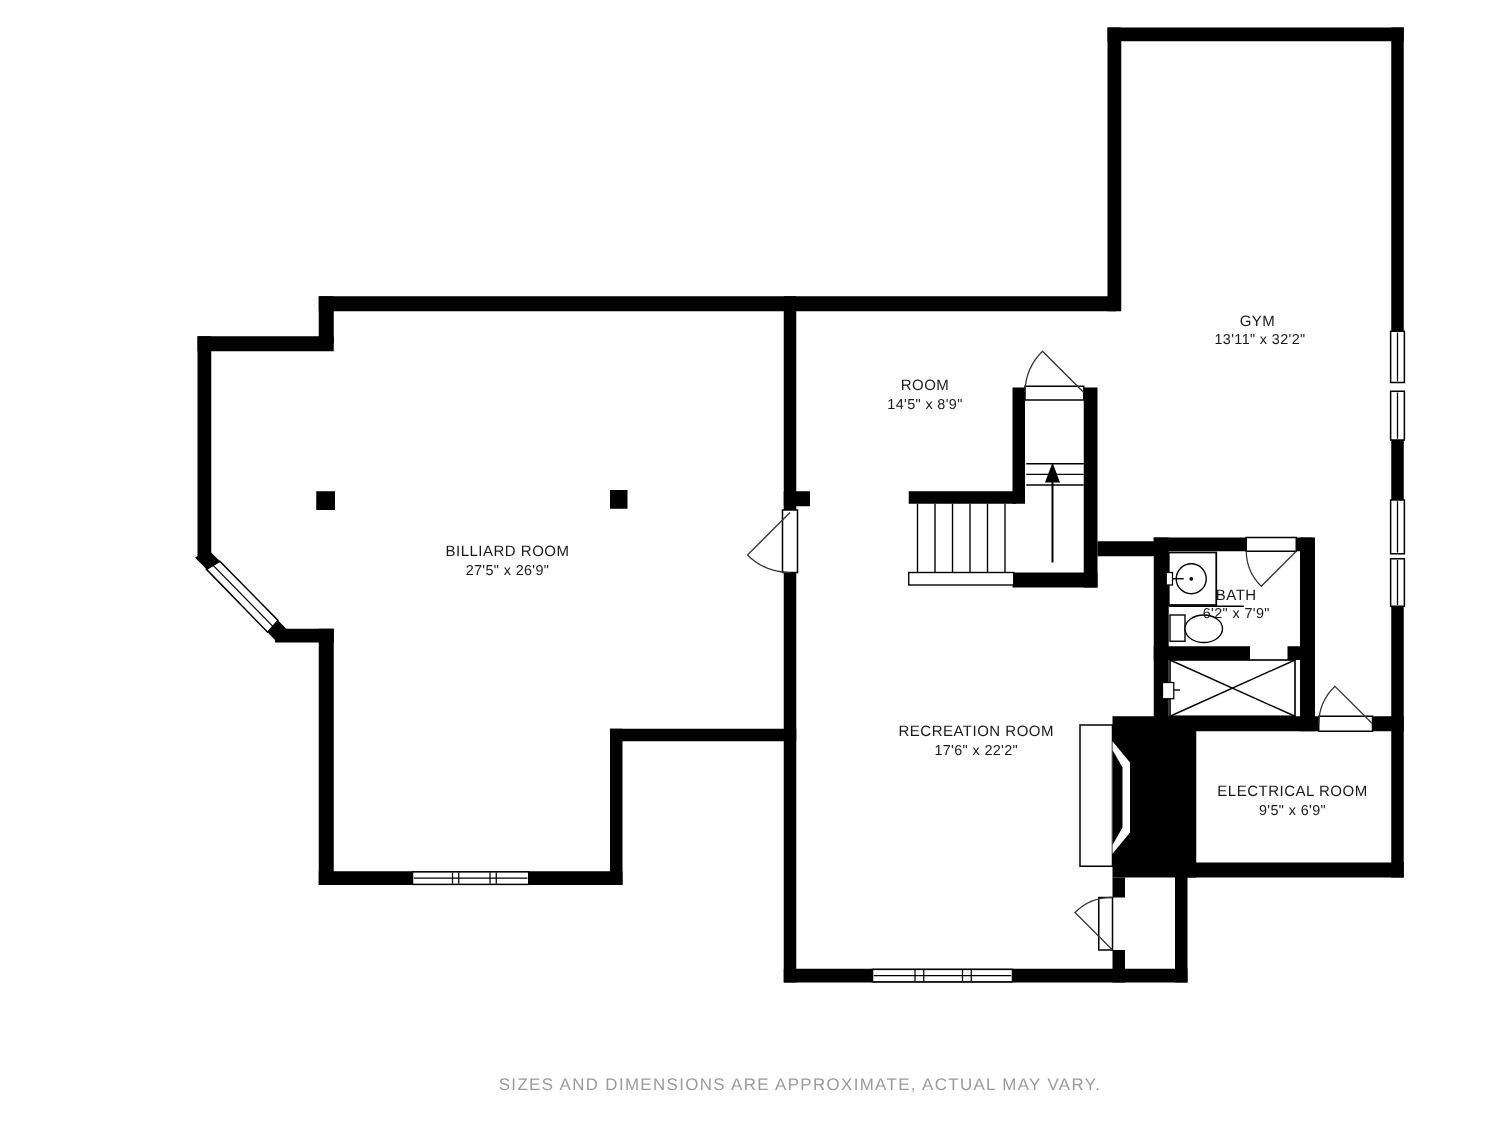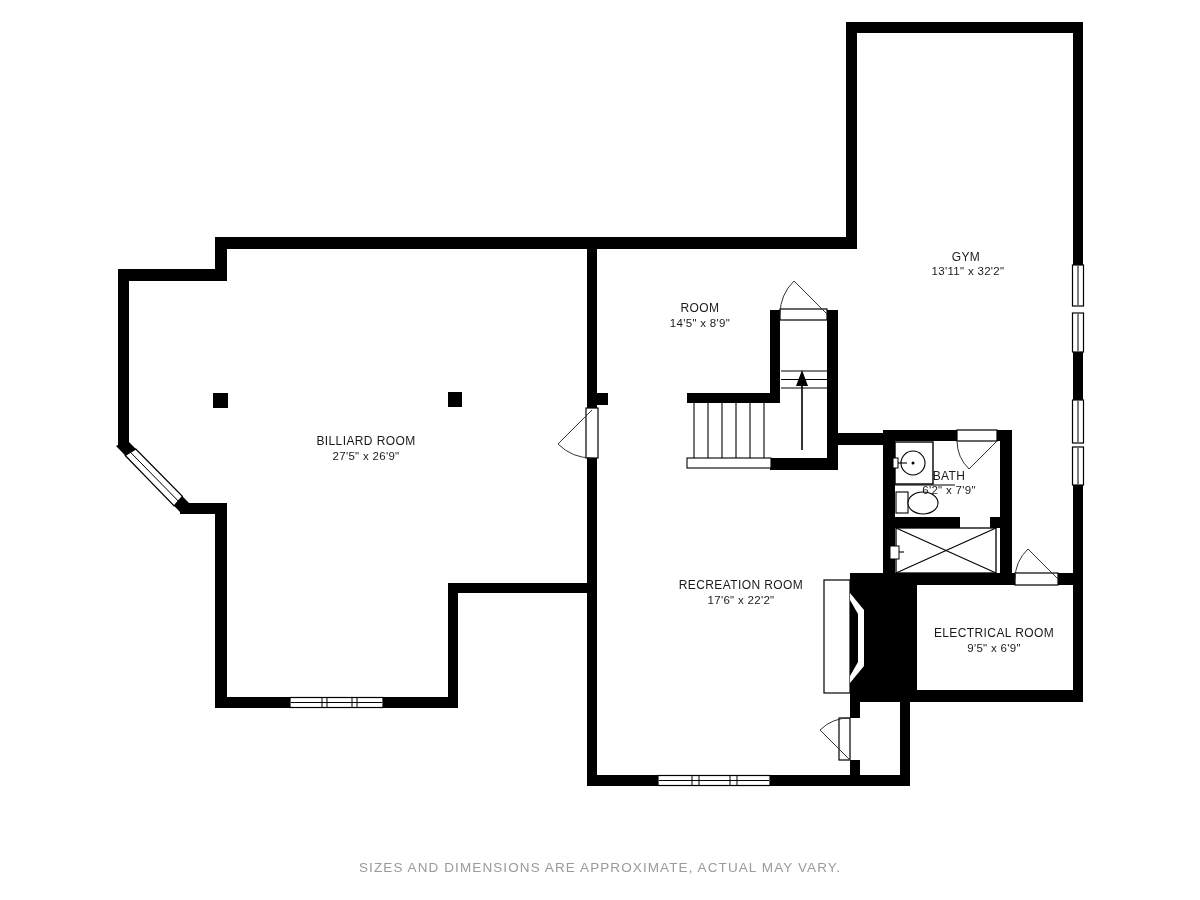--- a/index.html
+++ b/index.html
@@ -1,16 +1,16 @@
 <!DOCTYPE html>
 <html><head>
 <meta charset="utf-8">
 <style>
   html, body { margin: 0; padding: 0; background: #ffffff; }
-  .page { width: 1089px; height: 900px; position: relative; background: #ffffff; overflow: hidden; }
+  .page { width: 1089px; height: 900px; position: relative; background: #ffffff; overflow: hidden; padding-left: 40px; }
   svg { display: block; }
   text { font-family: "Liberation Sans", sans-serif; fill: #1a1a1a; }
   .room-name { font-size: 12px; letter-spacing: 0.4px; }
   .room-dims { font-size: 11.5px; letter-spacing: 0.3px; }
   .disclaimer { font-size: 13.5px; letter-spacing: 1.1px; fill: #9a9a9a; }
   .wall { fill: #000000; }
   .win { fill: #ffffff; stroke: #000000; stroke-width: 1.2; }
   .winline { stroke: #000000; stroke-width: 1; fill: none; }
   .leaf { fill: #ffffff; stroke: #000000; stroke-width: 1.2; }
   .arc { fill: none; stroke: #333333; stroke-width: 1; }

